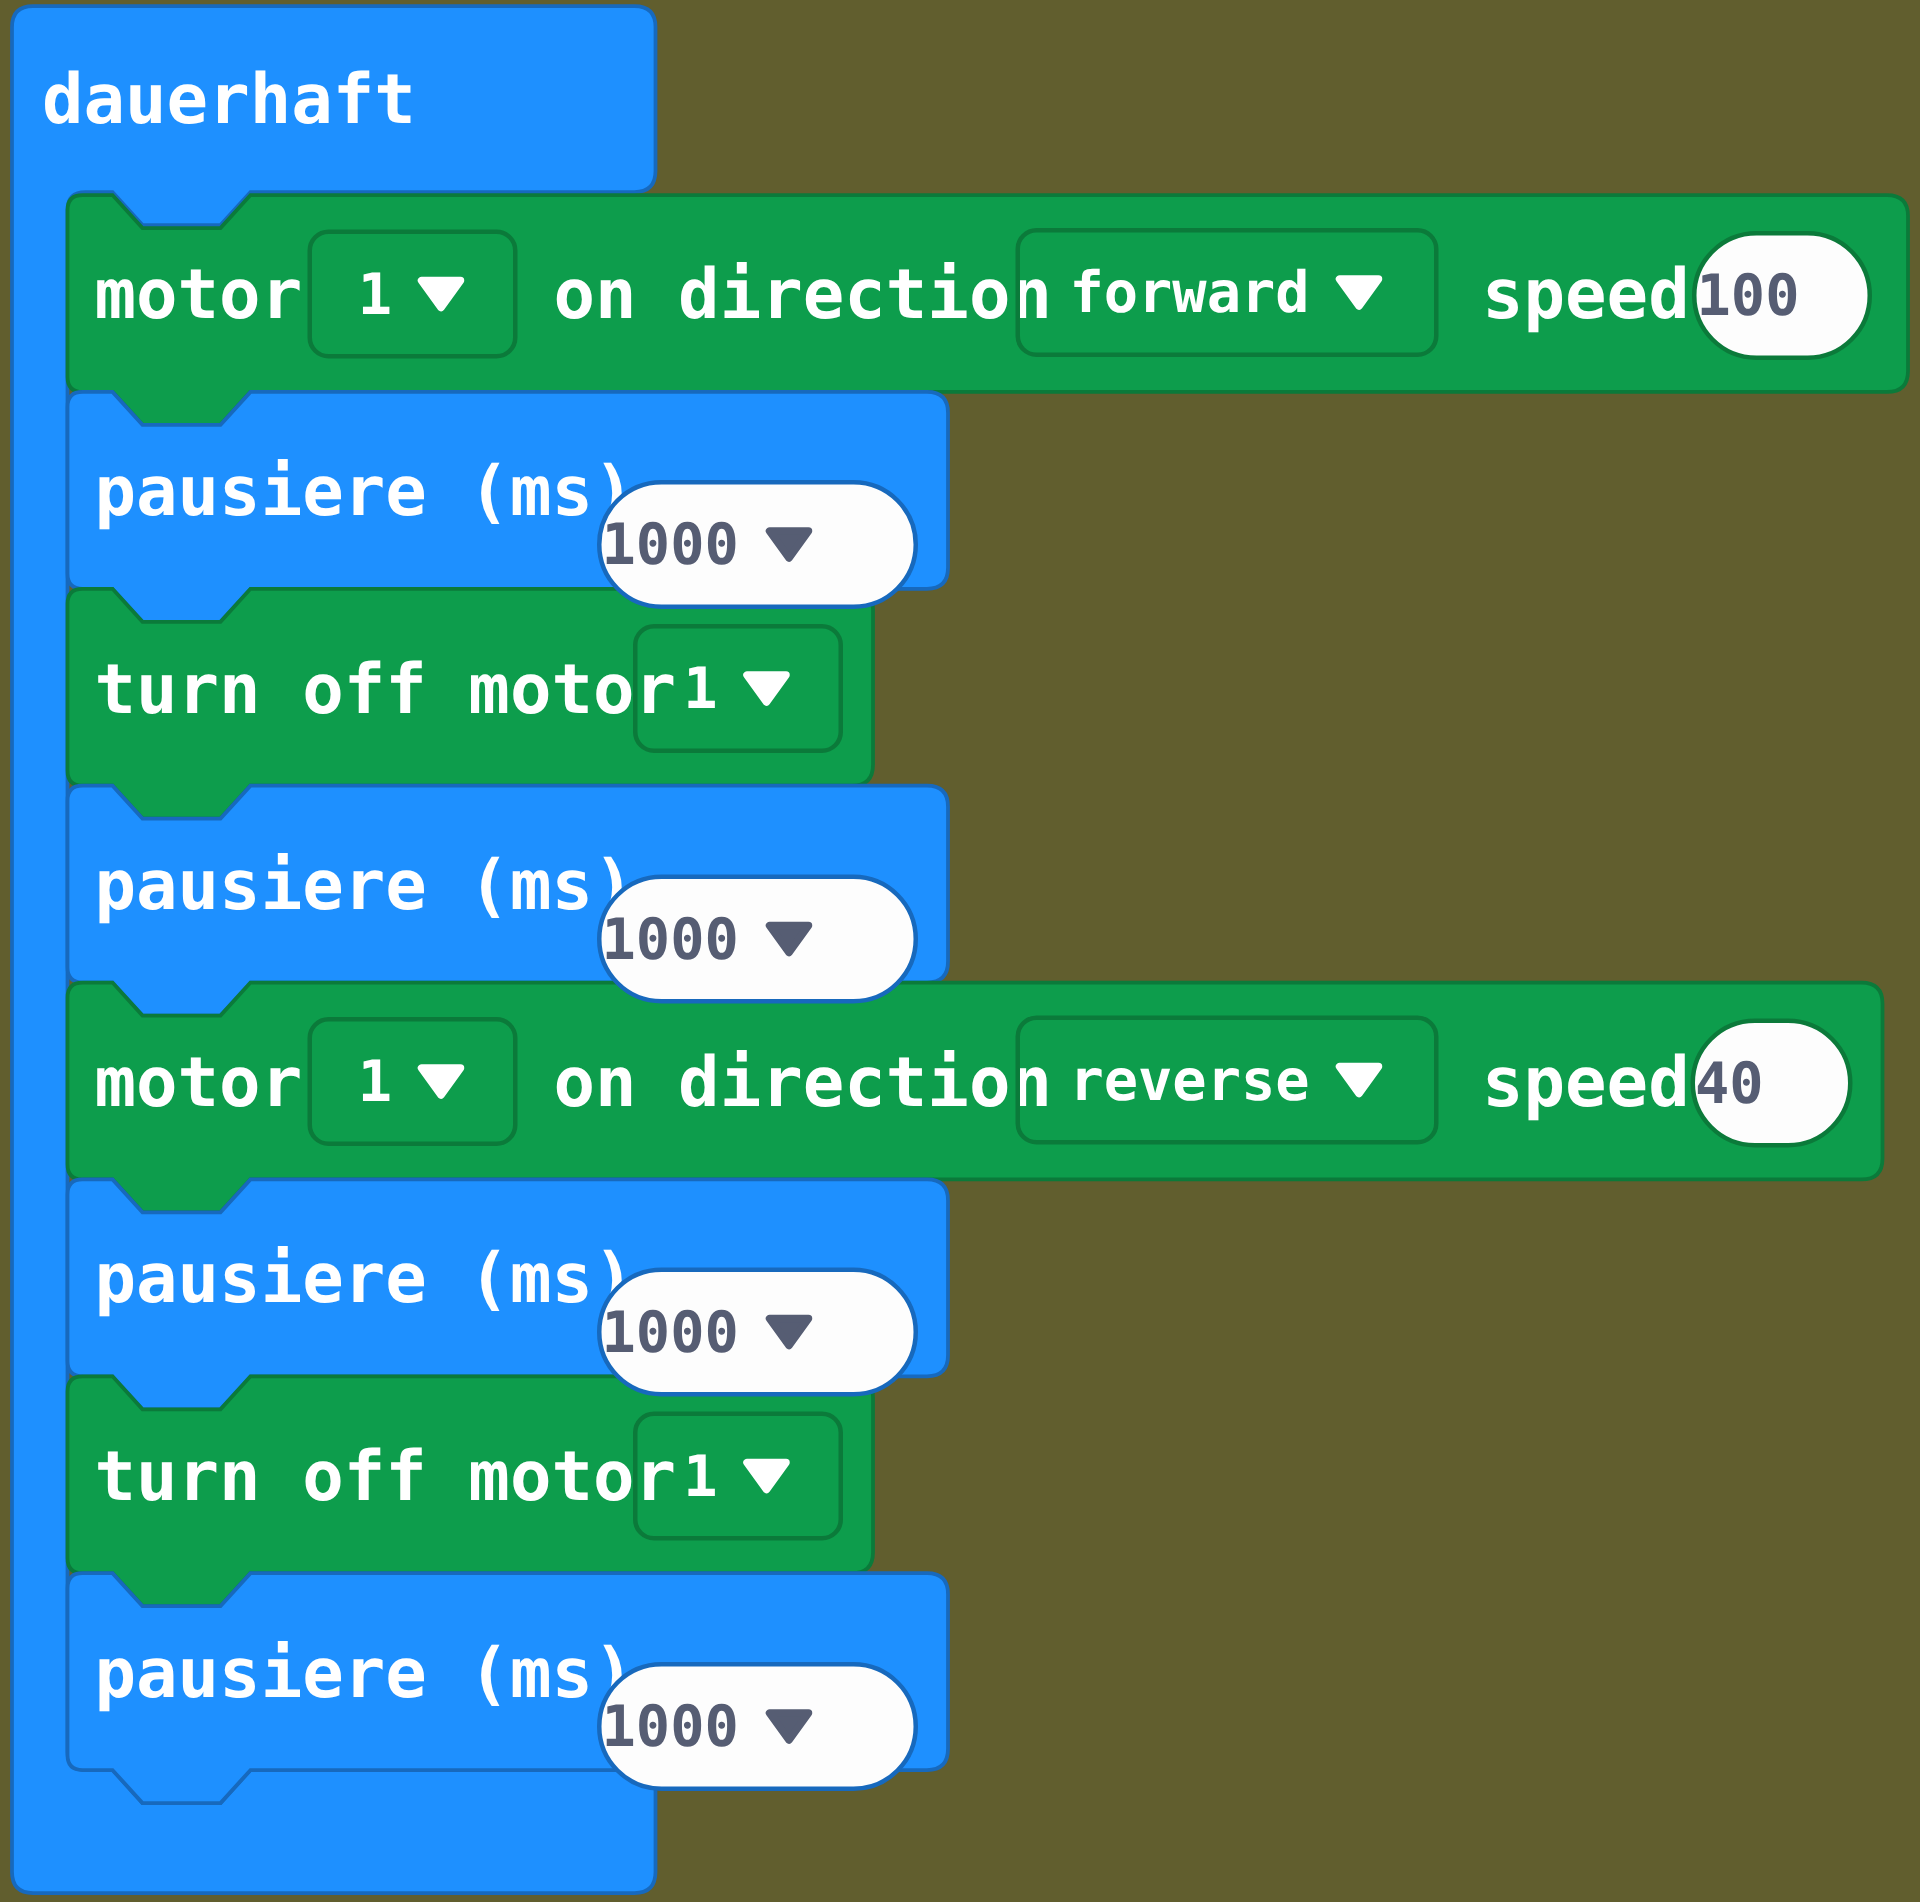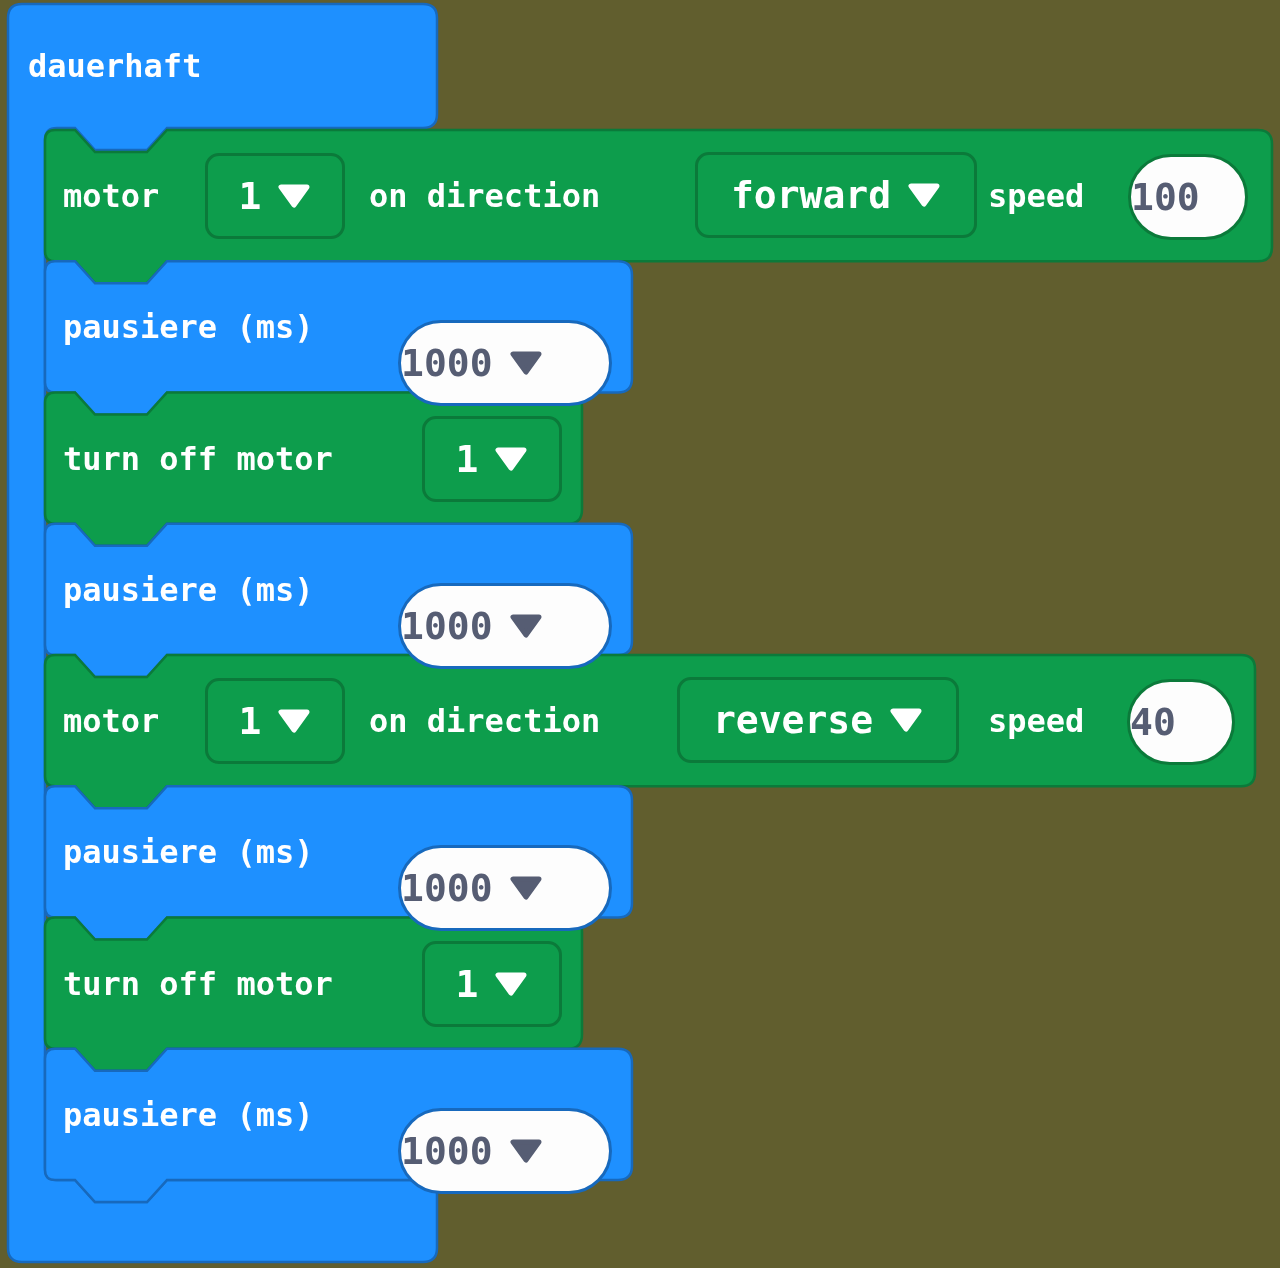--- a/index.html
+++ b/index.html
@@ -14,21 +14,21 @@
   *{margin:0;padding:0;box-sizing:border-box;}
   html,body{width:1280px;height:1268px;overflow:hidden;}
   body{font-family:"DejaVu Sans Mono","Liberation Mono",monospace;}
   .workspace{
     position:relative;width:1280px;height:1268px;
     background:var(--workspace_bg);
   }
   #shapes{position:absolute;left:0;top:0;width:1280px;height:1268px;}
   .blk-label{
     position:absolute;height:42px;line-height:42px;
-    font-size:32px;font-weight:700;color:#ffffff;white-space:pre;
+    font-size:46px;font-weight:700;color:#ffffff;white-space:pre;
   }
   .dd-green{
     position:absolute;height:86px;border:3px solid var(--block_green_border);
     border-radius:14px;display:flex;align-items:center;justify-content:center;
     gap:16px;color:#ffffff;font-size:38px;font-weight:700;cursor:pointer;
   }
   .pill{
     position:absolute;height:86px;background:var(--field_bg);
     border-radius:43px;display:flex;align-items:center;
     gap:16px;color:var(--field_text);font-size:38px;font-weight:700;cursor:pointer;
@@ -58,21 +58,21 @@
 
   <div>
     <div class="blk-label" style="left:63px;top:175px;">motor</div>
     <div class="dd-green" style="left:205px;top:153px;width:140px;">
       <span>1</span>
       <svg class="arrow-icon" width="34" height="26" viewBox="0 0 34 26">
           <path d="M4 4 H30 L17 22 Z" fill="#ffffff" stroke="#ffffff" stroke-width="5" stroke-linejoin="round"></path>
         </svg>
     </div>
     <div class="blk-label" style="left:369px;top:175px;">on direction</div>
-    <div class="dd-green" style="left:677px;top:152px;width:282px;margin-left:18px;">
+    <div class="dd-green" style="left:677px;top:152px;width:282px;">
       <span>forward</span>
       <svg class="arrow-icon" width="34" height="26" viewBox="0 0 34 26">
           <path d="M4 4 H30 L17 22 Z" fill="#ffffff" stroke="#ffffff" stroke-width="5" stroke-linejoin="round"></path>
         </svg>
     </div>
     <div class="blk-label" style="left:988px;top:175px;">speed</div>
     <div class="pill on-green" style="left:1128px;top:154px;width:120px;">
       <span>100</span>
     </div>
   </div>

